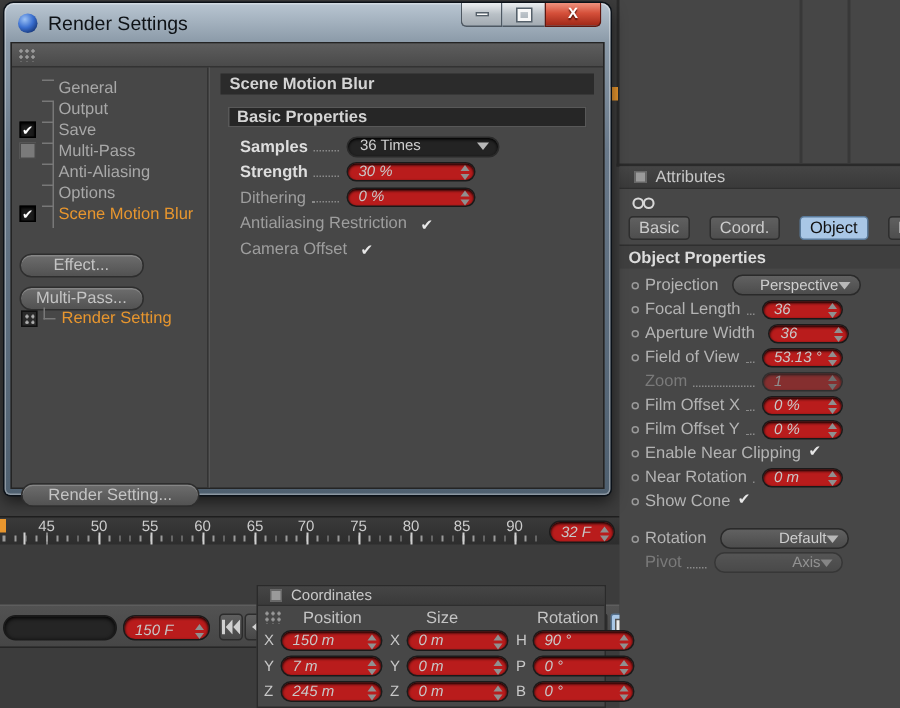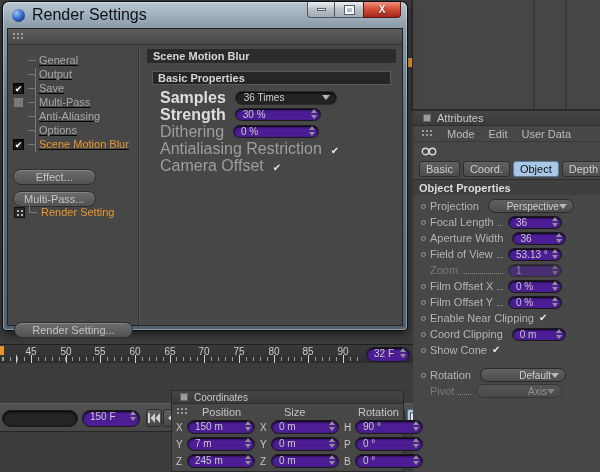--- a/index.html
+++ b/index.html
@@ -8,23 +8,23 @@
   .screen { position:absolute; inset:0; background:#3c3c3c; }
 
   
   .topright { position:absolute; left:411px; top:0; width:189px; height:111px;
               background:#464646; border-left:2px solid #2a2a2a; border-bottom:2px solid #2a2a2a; }
   .vline1 { position:absolute; left:120px; top:0; width:2px; height:100%; background:#383838; }
   .vline2 { position:absolute; left:152px; top:0; width:2px; height:100%; background:#383838; }
   .orange-chip { position:absolute; left:405px; top:58px; width:7px; height:9px; background:#e8962e; z-index:3; }
 
   
-  .fieldpill { background:#4c1d95; border:1px solid #1a1a1a; border-radius:8px;
-               display:flex; align-items:flex-start; color:#c8c8c8; font-size:10px;
-               padding:0 3px 0 7px; box-shadow:inset 0 1px 2px #000; }
+  .fieldpill { background:#b91c1c; border:1px solid #1a1a1a; border-radius:8px;
+               display:flex; align-items:flex-end; color:#c8c8c8; font-size:10px;
+               padding:0 3px 0 7px; box-shadow:inset 0 1px 2px #000;font-style:italic; }
   .fieldpill .fval { flex:1; white-space:nowrap; }
   .stepper { display:flex; flex-direction:column; justify-content:center; gap:2px; margin-left:2px; }
   .stepper i { display:block; width:0; height:0; border-left:3px solid transparent; border-right:3px solid transparent; }
   .stepper .su { border-bottom:4px solid #909090; }
   .stepper .sd { border-top:4px solid #909090; }
   .dd { background:linear-gradient(#616161,#4c4c4c); border:1px solid #2a2a2a; border-radius:8px;
         display:flex; align-items:center; color:#cfcfcf; font-size:10px; padding:0 6px 0 8px; }
   .dd .ddv { flex:1; white-space:nowrap; }
   .dd .dda { width:0; height:0; border-left:4px solid transparent; border-right:4px solid transparent; border-top:5px solid #b8b8b8; }
   .dd.dark { background:#232323; box-shadow:inset 0 1px 2px #000; }
@@ -34,21 +34,21 @@
   .grip { width:12px; height:9px; background-image:radial-gradient(circle, #9a9a9a 1px, transparent 1.2px); background-size:4px 4px; flex:0 0 auto; }
 
   
   .attr-panel { position:absolute; left:413px; top:111px; width:187px; height:361px; background:#474747; z-index:2; }
   .attr-title { height:15px; display:flex; align-items:center; gap:6px; padding-left:10px;
                 background:linear-gradient(#454545,#3a3a3a); border-bottom:1px solid #2e2e2e; color:#c8c8c8; font-size:11px; }
   .sq-icon { width:8px; height:8px; background:#9a9a9a; border:1px solid #666; }
   .attr-menu { height:16px; display:flex; align-items:center; gap:14px; padding-left:8px; border-bottom:1px solid #3a3a3a; }
   .attr-menu .mi { color:#bcbcbc; font-size:11px; }
   .attr-obj { height:18px; display:flex; align-items:center; gap:6px; padding-left:8px; color:#cccccc; font-size:11px; }
-  .attr-tabs { height:20px; display:flex; align-items:center; gap:3px; padding:0 0 2px 6px; border-bottom:1px solid #2f2f2f; }
+  .attr-tabs { height:20px; display:flex; align-items:flex-start; gap:13px; padding:0 0 2px 6px; border-bottom:1px solid #2f2f2f; }
   .tab { background:linear-gradient(#606060,#4e4e4e); border:1px solid #2e2e2e; border-radius:3px;
          color:#cccccc; font-size:11px; padding:1px 6px; }
   .tab.active { background:#a9c7e6; color:#111; border-color:#5a7a9a; }
   .attr-section { height:15px; display:flex; align-items:center; padding-left:6px;
                   color:#dcdcdc; font-size:11px; font-weight:bold; background:#3f3f3f; }
   .attr-rows { padding:3px 38px 0 8px; }
   .arow { height:16px; display:flex; align-items:center; }
   .arow .albl { color:#b4b4b4; font-size:11px; white-space:nowrap; }
   .arow.disabled .albl { color:#7a7a7a; }
   .arow.disabled .bullet { visibility:hidden; }
@@ -105,58 +105,58 @@
   .cgroup .fieldpill { width:68px; height:14px; }
 
   
   .dialog { position:absolute; left:3px; top:2px; width:404px; height:328px; z-index:10;
             border-radius:6px 6px 4px 4px;
             background:linear-gradient(180deg,#b9c6d2 0%, #8b9aa8 8%, #69798a 30%, #4f6070 100%);
             box-shadow:0 0 0 1px #0b1118, 0 4px 10px rgba(0,0,0,.6), inset 0 0 0 1px rgba(255,255,255,.35); }
   .dlg-titlebar { position:absolute; left:0; top:0; right:0; height:26px; display:flex; align-items:center; padding-left:9px; gap:7px; }
   .dlg-sphere { width:13px; height:13px; border-radius:50%;
                 background:radial-gradient(circle at 35% 30%, #9cc2f5 0%, #3a6fd0 45%, #12306e 85%); }
-  .dlg-title { color:#0e1216; font-size:16px; }
+  .dlg-title { color:#0e1216; font-size:13px; }
   .winbtns { position:absolute; right:6px; top:0; display:flex; }
   .winbtn { height:16px; border:1px solid #4e5862; border-top:none; background:linear-gradient(#eceff1,#b9c0c6 50%,#a3abb2);
             display:flex; align-items:center; justify-content:center; }
   .winbtn.min { width:28px; border-radius:0 0 0 4px; }
   .winbtn.max { width:28px; border-left:none; border-right:none; }
   .winbtn.close { width:38px; border-radius:0 0 4px 0; border-color:#5e1810;
                   background:linear-gradient(#f0927e,#d5503a 45%,#a02818); color:#fff; font-weight:bold; font-size:10px;
                   text-shadow:0 1px 1px #501004; }
   .glyph-min { width:9px; height:3px; background:#f8f8f8; border:1px solid #55606a; }
   .glyph-max { width:9px; height:8px; border:2px solid #f8f8f8; outline:1px solid #55606a; }
   .dlg-client { position:absolute; left:4px; top:26px; right:4px; bottom:4px; background:#474747; border:1px solid #242424; }
   .dlg-toolbar { height:16px; background:linear-gradient(#5d5d5d,#4a4a4a); border-bottom:1px solid #333;
                  display:flex; align-items:center; padding-left:4px; }
   .dlg-body { position:absolute; left:0; top:16px; right:0; bottom:0; }
   .dlg-vdivider { position:absolute; left:130px; top:0; bottom:0; width:1px; background:#333; box-shadow:1px 0 0 #555; }
 
   .side-list { position:absolute; left:0; top:8px; width:130px; }
-  .side-item { height:14px; display:flex; align-items:center; position:relative;text-decoration:underline; }
+  .side-item { height:14px; display:flex; align-items:flex-start; position:relative; }
   .cb { width:11px; height:11px; margin:0 4px 0 5px; flex:0 0 auto; text-align:center;
         font-size:9px; line-height:11px; }
   .cb.checked { background:#1c1c1c; border:1px solid #000; box-shadow:inset 0 1px 2px #000; color:#fff; }
   .cb.empty { background:#7a7a7a; border:1px solid #4a4a4a; color:transparent; }
   .cb.none { visibility:hidden; }
   .tree-line { position:absolute; left:27px; top:15px; width:1px; height:84px; background:#787878; }
   .stub { width:8px; height:1px; background:#787878; margin-right:3px; flex:0 0 auto; }
   .side-item .slbl { color:#a8a8a8; font-size:11px; white-space:nowrap; }
   .side-item.active .slbl { color:#e8962e; }
 
   .dlg-main { position:absolute; left:131px; top:0; right:0; bottom:0; }
   .main-header { position:absolute; left:8px; top:4px; right:6px; height:14px; background:#2b2b2b;
                  color:#d4d4d4; font-size:11px; font-weight:bold; display:flex; align-items:center; padding-left:6px; }
   .section-header { position:absolute; left:13px; top:26px; right:11px; height:14px; background:#262626;
                     border:1px solid #585858; color:#d4d4d4; font-size:11px; font-weight:bold;
                     display:flex; align-items:center; padding-left:5px; }
   .prop-rows { position:absolute; left:21px; top:44px; right:11px; }
   .prow { height:17px; display:flex; align-items:center; }
-  .prow .plbl { color:#9e9e9e; font-size:16px; white-space:nowrap;text-align:right; }
+  .prow .plbl { color:#9e9e9e; font-size:11px; white-space:nowrap;text-align:right; }
   .prow.em .plbl { color:#dedede; font-weight:bold; }
   .prow .dd { width:102px; height:14px; flex:0 0 auto; margin-right:58px; }
   .prow .fieldpill { width:86px; height:13px; flex:0 0 auto; margin-right:74px; }
   .prow .checkslot { width:160px; flex:0 0 auto; }
 
   .fx-buttons { position:absolute; left:5px; top:124px; display:flex; gap:6px;flex-direction:column; }
   .c4d-btn { background:linear-gradient(#6d6d6d,#525252); border:1px solid #2e2e2e; border-radius:8px;
              color:#c4c4c4; font-size:11px; padding:1px 10px; box-shadow:inset 0 1px 0 #868686; }
   .tree-area { position:absolute; left:0; top:160px; width:130px; }
   .tree-row { display:flex; align-items:center; gap:4px; padding-left:6px; }
@@ -178,26 +178,20 @@
     <div class="vline1"></div>
     <div class="vline2"></div>
   </div>
   <div class="orange-chip"></div>
 
   <div class="attr-panel">
     <div class="attr-title">
       <span class="sq-icon"></span>
       <span>Attributes</span>
     </div>
-    <div class="attr-menu">
-      <span class="grip"></span>
-      <span class="mi">Mode</span>
-      <span class="mi">Edit</span>
-      <span class="mi">User Data</span>
-    </div>
     <div class="attr-obj">
       <svg width="17" height="11" viewBox="0 0 17 11">
         <circle cx="4.5" cy="5.5" r="3.2" fill="none" stroke="#d8d8d8" stroke-width="1.4"></circle>
         <circle cx="11.5" cy="5.5" r="3.2" fill="none" stroke="#d8d8d8" stroke-width="1.4"></circle>
       </svg>
     </div>
     <div class="attr-tabs">
       <span class="tab">Basic</span>
       <span class="tab">Coord.</span>
       <span class="tab active">Object</span>
@@ -287,21 +281,21 @@
             </span>
         </span>
       </div>
       <div class="arow">
         <span class="bullet"></span>
         <span class="albl">Enable Near Clipping</span>
         <span class="checkmark" style="margin-left:5px;">✔</span>
       </div>
       <div class="arow">
         <span class="bullet"></span>
-        <span class="albl">Coord Clipping</span>
+        <span class="albl">Near Rotation</span>
         <span class="leader"></span>
         <span class="fieldpill">
           <span class="fval">0 m</span>
           <span class="stepper">
               <i class="su"></i>
               <i class="sd"></i>
             </span>
         </span>
       </div>
       <div class="arow">

